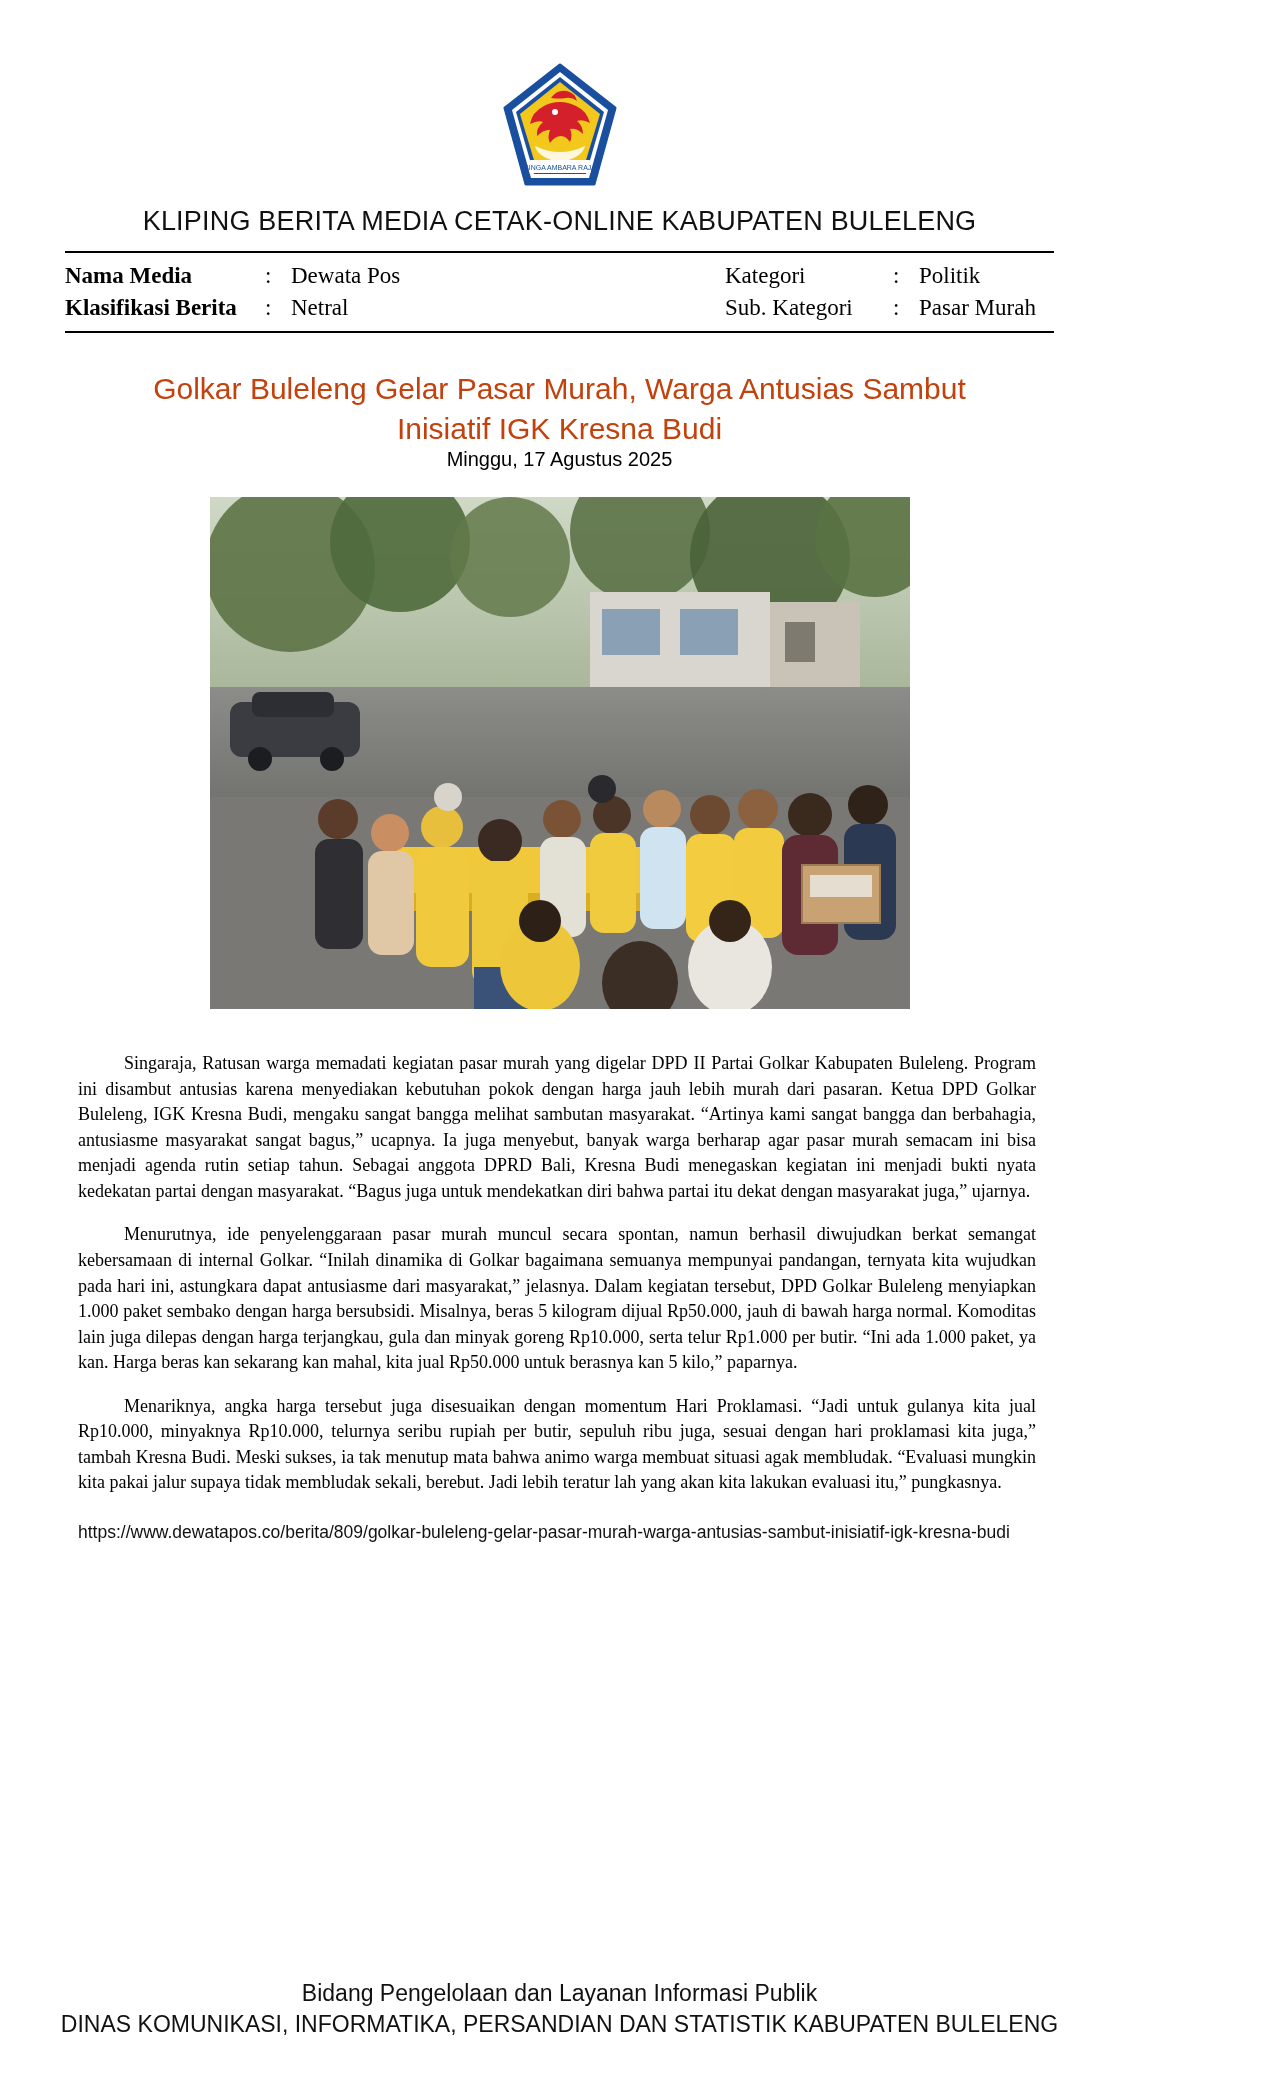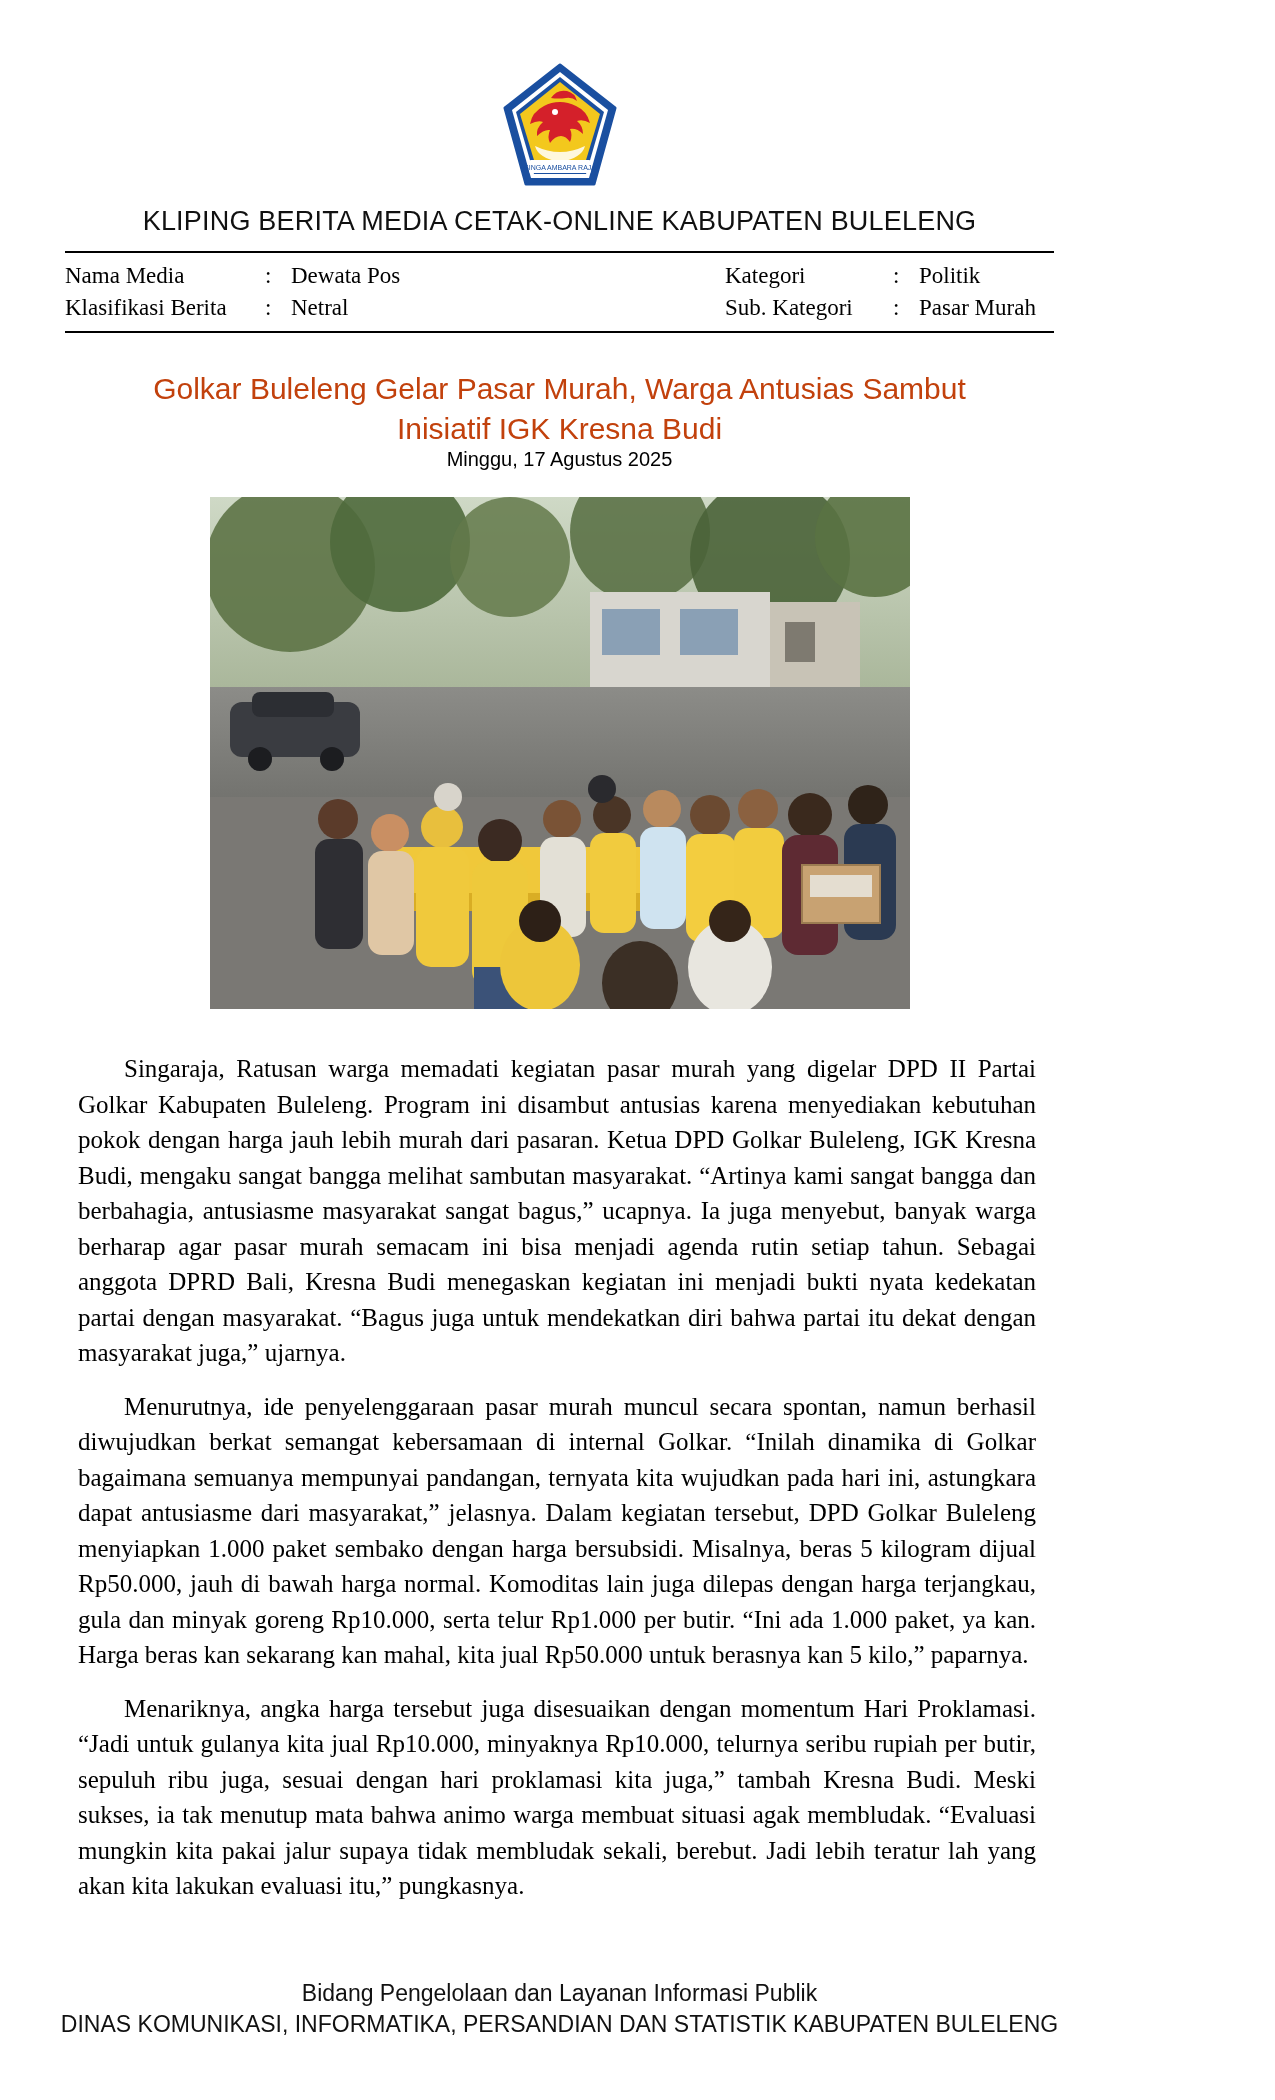--- a/index.html
+++ b/index.html
@@ -62,21 +62,21 @@
   .meta-col {
     display: flex;
     align-items: baseline;
   }
   .meta-col.left { width: 660px; }
   .meta-col.right { flex: 1; }
   .meta-label {
     font-size: 23px;
     font-family: "Liberation Serif", serif;
   }
-  .meta-label.l1 { width: 200px; }
+  .meta-label.l1 { width: 200px; font-weight: bold; }
   .meta-label.l2 { width: 168px; }
   .meta-colon {
     width: 26px;
     font-size: 23px;
     text-align: left;
   }
   .meta-value {
     font-size: 23px;
   }
 
@@ -110,21 +110,21 @@
     background: #7b7d6e;
   }
   .photo svg { display:block; width:100%; height:100%; }
 
   
   .body-text {
     margin: 42px 78px 0 78px;
   }
   .body-text p {
     font-family: "Liberation Serif", serif;
-    font-size: 25px;
+    font-size: 18px;
     line-height: 1.42;
     text-align: justify;
     margin: 0 5px 18px 0;
     text-indent: 46px;
   }
   .source-url {
     font-family: "Liberation Sans", sans-serif;
     font-size: 17.5px;
     margin: 26px 78px 0 78px;
     word-break: break-all;
@@ -285,19 +285,20 @@
       </svg>
     </div>
   </div>
 
   <div class="body-text">
     <p>Singaraja, Ratusan warga memadati kegiatan pasar murah yang digelar DPD II Partai Golkar Kabupaten Buleleng. Program ini disambut antusias karena menyediakan kebutuhan pokok dengan harga jauh lebih murah dari pasaran. Ketua DPD Golkar Buleleng, IGK Kresna Budi, mengaku sangat bangga melihat sambutan masyarakat. “Artinya kami sangat bangga dan berbahagia, antusiasme masyarakat sangat bagus,” ucapnya. Ia juga menyebut, banyak warga berharap agar pasar murah semacam ini bisa menjadi agenda rutin setiap tahun. Sebagai anggota DPRD Bali, Kresna Budi menegaskan kegiatan ini menjadi bukti nyata kedekatan partai dengan masyarakat. “Bagus juga untuk mendekatkan diri bahwa partai itu dekat dengan masyarakat juga,” ujarnya.</p>
     <p>Menurutnya, ide penyelenggaraan pasar murah muncul secara spontan, namun berhasil diwujudkan berkat semangat kebersamaan di internal Golkar. “Inilah dinamika di Golkar bagaimana semuanya mempunyai pandangan, ternyata kita wujudkan pada hari ini, astungkara dapat antusiasme dari masyarakat,” jelasnya. Dalam kegiatan tersebut, DPD Golkar Buleleng menyiapkan 1.000 paket sembako dengan harga bersubsidi. Misalnya, beras 5 kilogram dijual Rp50.000, jauh di bawah harga normal. Komoditas lain juga dilepas dengan harga terjangkau, gula dan minyak goreng Rp10.000, serta telur Rp1.000 per butir. “Ini ada 1.000 paket, ya kan. Harga beras kan sekarang kan mahal, kita jual Rp50.000 untuk berasnya kan 5 kilo,” paparnya.</p>
     <p>Menariknya, angka harga tersebut juga disesuaikan dengan momentum Hari Proklamasi. “Jadi untuk gulanya kita jual Rp10.000, minyaknya Rp10.000, telurnya seribu rupiah per butir, sepuluh ribu juga, sesuai dengan hari proklamasi kita juga,” tambah Kresna Budi. Meski sukses, ia tak menutup mata bahwa animo warga membuat situasi agak membludak. “Evaluasi mungkin kita pakai jalur supaya tidak membludak sekali, berebut. Jadi lebih teratur lah yang akan kita lakukan evaluasi itu,” pungkasnya.</p>
   </div>
 
+  <div class="source-url">https://www.dewatapos.co/berita/809/golkar-buleleng-gelar-pasar-murah-warga-antusias-sambut-inisiatif-igk-kresna-budi</div>
 
   <div class="footer">
     <div class="line1">Bidang Pengelolaan dan Layanan Informasi Publik</div>
     <div class="line2">DINAS KOMUNIKASI, INFORMATIKA, PERSANDIAN DAN STATISTIK KABUPATEN BULELENG</div>
   </div>
 
 </div>
 
 </body></html>

